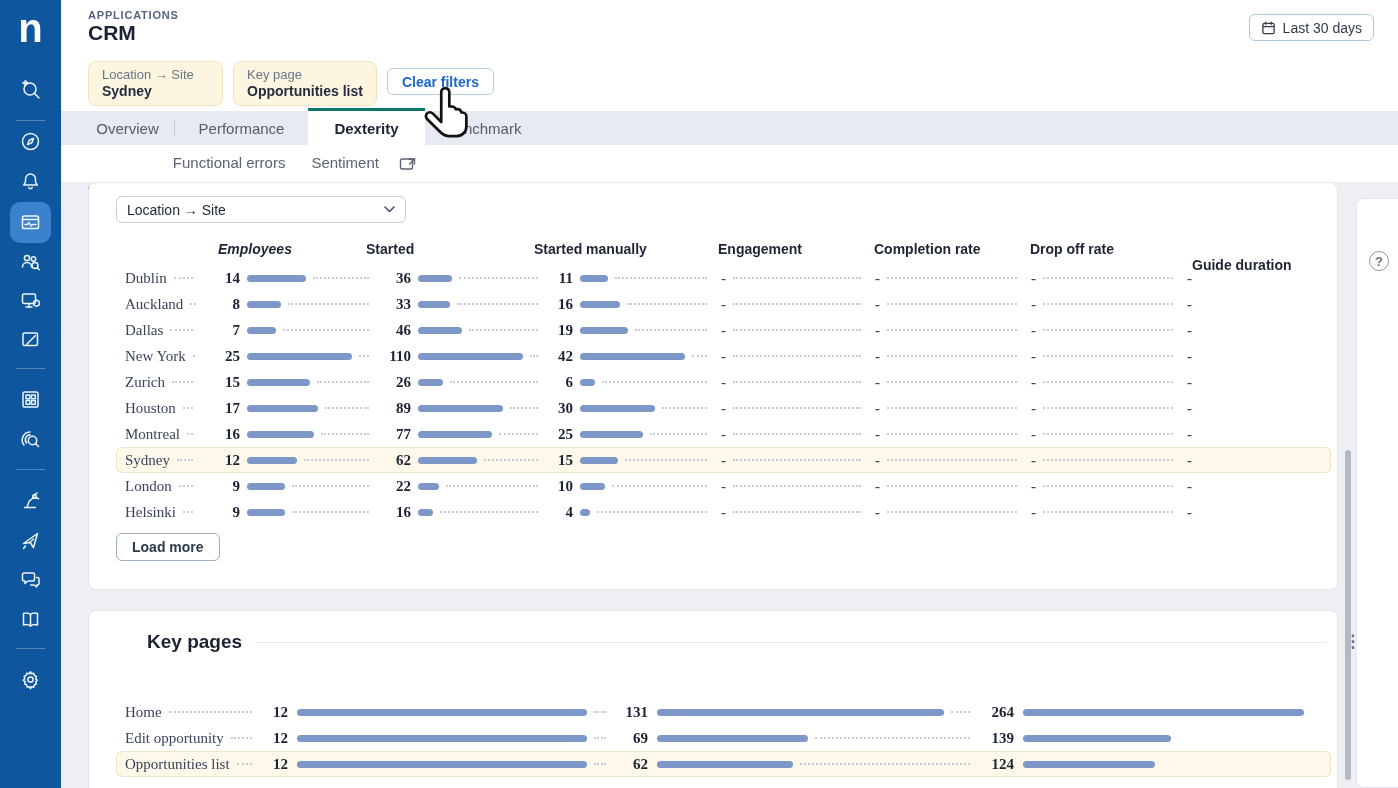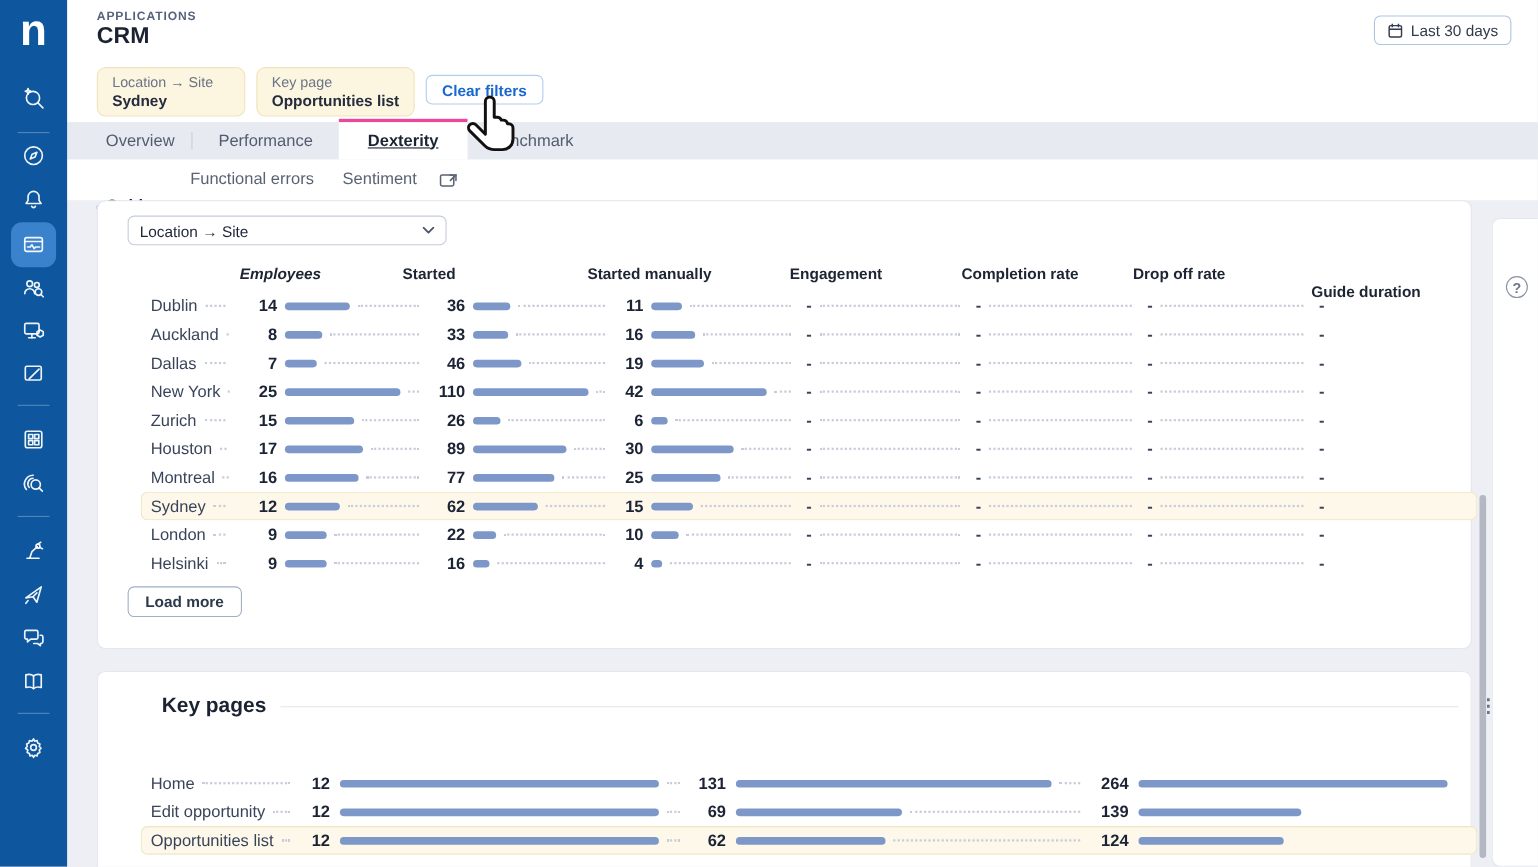--- a/index.html
+++ b/index.html
@@ -24,39 +24,39 @@
   .chip .lbl { font-size:13px; color:#6a7487; line-height:16px; }
   .chip .val { font-size:14px; font-weight:700; color:#242c3d; line-height:17px; }
   .clear-btn { margin-top:7px; height:27px; background:#fff; border:1px solid #b5cdeb; border-radius:6px; padding:0 14px; font-size:14px; font-weight:700; color:#1968cf; display:flex; align-items:center; }
   .daterange-btn { position:absolute; right:24px; top:14px; height:27px; background:#fff; border:1px solid #aec5e1; border-radius:6px; padding:0 11px; font-size:14px; color:#323b4c; display:flex; align-items:center; gap:7px; }
   .daterange-btn svg { stroke:#323b4c; fill:none; stroke-width:1.4; }
 
   
   .tabstrip { position:absolute; left:0; top:111px; width:1337px; height:34px; background:#e7eaf0; display:flex; align-items:stretch; }
   .tab { width:117px; display:flex; align-items:center; justify-content:center; font-size:15px; color:#525c6e; position:relative; }
   .tab.w1 { width:113px;padding-left:20px; } .tab.w2 { width:133px; }
-  .tab.active { background:#fff; color:#1b2433; font-weight:700; border-top:3px solid #ec4899; margin-top:-3px; height:37px;text-decoration:underline; }
+  .tab.active { background:#fff; color:#1b2433; font-weight:700; border-top:3px solid #0f766e; margin-top:-3px; height:37px; }
   .tab-divider { width:1px; height:16px; background:#c9cfd9; align-self:center; }
   .subtabstrip { position:absolute; left:0; top:145px; width:1337px; height:37px; background:#fff; display:flex; align-items:stretch; padding-left:27px; gap:10px; }
   .subtab { padding:0 8px; display:flex; align-items:center; font-size:15px; color:#5a6372; border-bottom:3px solid transparent; }
   .subtab.active { color:#1b2433; font-weight:700; border-bottom-color:#2f80d9;margin-top:42px; }
   .subtab-popicon { display:flex; align-items:center; margin-left:2px; }
   .subtab-popicon svg { stroke:#5a6372; fill:none; stroke-width:1.4; stroke-linecap:round; stroke-linejoin:round; }
 
   
   .card { position:absolute; left:27px; width:1250px; background:#fff; border:1px solid #e3e6ed; border-radius:8px; }
   .card1 { top:182px; height:408px; }
   .card2 { top:610px; height:200px; border-bottom:none; border-radius:8px 8px 0 0; }
 
   .select { position:absolute; left:27px; top:13px; width:290px; height:27px; border:1px solid #c5ccd9; border-radius:6px; background:#fff; display:flex; align-items:center; padding:0 10px; font-size:14px; color:#1d2535; }
   .select svg { margin-left:auto; stroke:#49536a; fill:none; stroke-width:1.6; stroke-linecap:round; stroke-linejoin:round; }
 
   .thead { position:absolute; left:27px; top:58px; width:1215px; height:24px; }
   .thead .th { position:absolute; top:0; font-size:14px; font-weight:700; color:#1d2433; white-space:nowrap; }
-  .rows { position:absolute; left:39px; top:82px; width:1215px; }
+  .rows { position:absolute; left:27px; top:82px; width:1215px;font-family:Liberation Serif, serif; }
 
   .trow { height:26px; display:grid; align-items:center; border-radius:6px; }
   .trow.sites { grid-template-columns:81px 43px 137px 34px 135px 27px 142px 154px 156px 156px 1fr; }
   .trow.kp    { grid-template-columns:140px 32px 326px 34px 330px 36px 1fr; }
   .trow.hl { background:#fdf8e9; box-shadow:inset 0 0 0 1px #f0e6c6; }
   .c-name { display:flex; align-items:center; font-size:15px; color:#39445a; padding-left:9px; overflow:hidden; white-space:nowrap; }
   .c-num { font-size:15px; font-weight:700; color:#1b2334; text-align:right; }
   .c-bar { display:flex; align-items:center; padding-left:7px; }
   .trow.kp .c-bar { padding-left:9px; }
   .bar { height:7px; border-radius:4px; background:#7d97c8; flex:none; }

